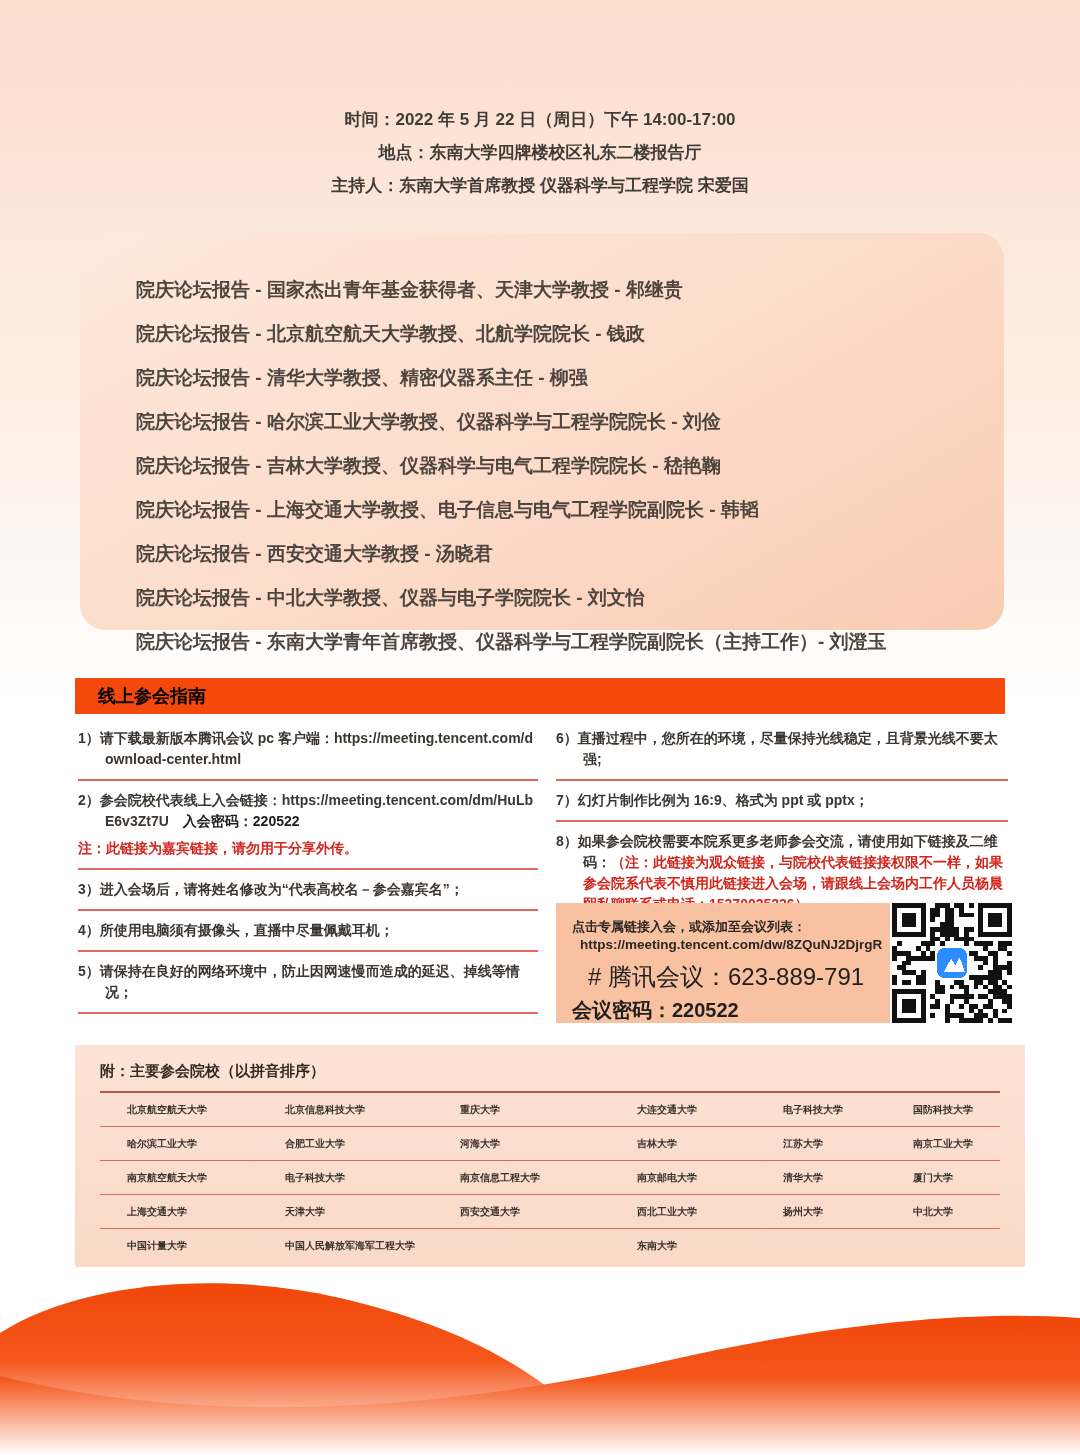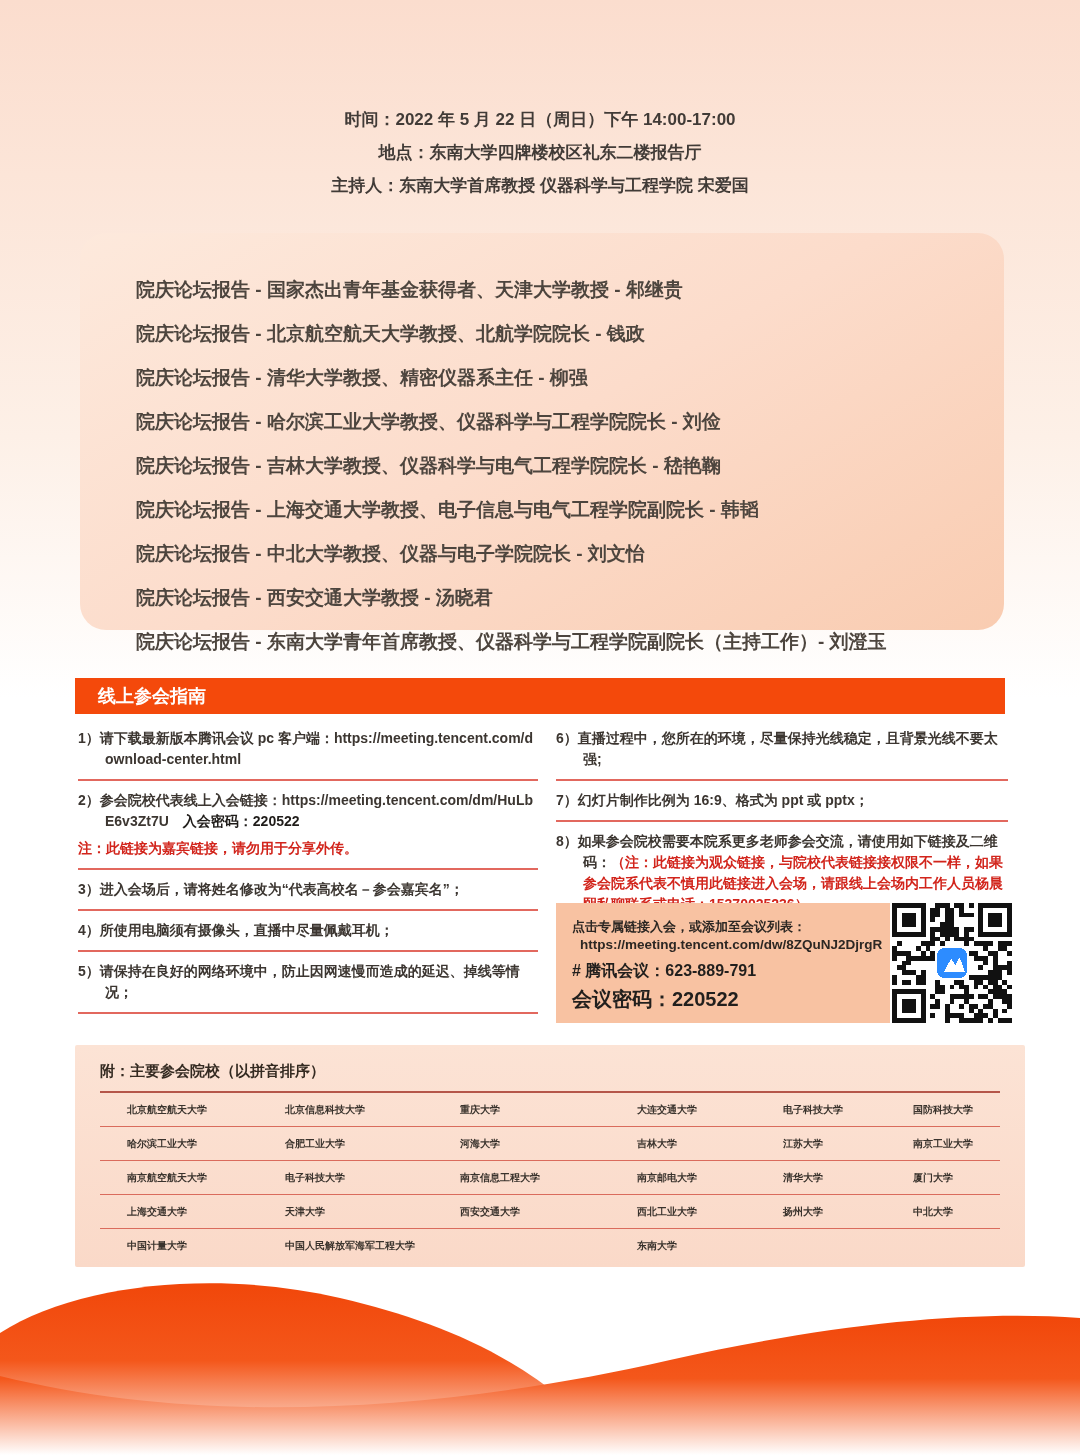--- a/index.html
+++ b/index.html
@@ -12,36 +12,36 @@
   .event-info{position:absolute;top:103px;left:0;width:100%;text-align:center;
     font-size:17px;font-weight:700;color:#413b37;line-height:33px;}
   
   .forum-card{position:absolute;left:80px;top:233px;width:924px;height:397px;border-radius:26px;
     background:linear-gradient(150deg,#fde9dc 0%,#fcdccb 50%,#f9ccb1 100%);
     box-sizing:border-box;padding:26px 30px 26px 56px;
     display:flex;flex-direction:column;justify-content:space-between;}
   .forum-item{font-size:19px;font-weight:700;color:#4d453e;white-space:nowrap;margin-top:18px;}
   
   .guide-banner{position:absolute;left:75px;top:678px;width:930px;height:36px;background:#f4490b;
-    color:#ffffff;font-size:18px;font-weight:700;line-height:36px;padding-left:23px;box-sizing:border-box;}
+    color:#000000;font-size:18px;font-weight:700;line-height:36px;padding-left:23px;box-sizing:border-box;}
   
   .guide-col{position:absolute;top:728px;font-size:14px;font-weight:600;color:#3c3631;line-height:21px;}
   .guide-col.left{left:78px;width:460px;}
   .guide-col.right{left:556px;width:452px;}
   .guide-item p{margin:0;padding-left:27px;text-indent:-27px;word-break:break-all;}
   .seg-bold{font-weight:800;color:#1f1c19;}
   .seg-red{color:#d2251c;font-weight:700;}
   .guide-note{color:#d2251c;margin:6px 0 0;font-weight:700;}
   .divider{border:none;border-top:2px solid #e2685e;margin:9px 0;}
   
   .meeting-box{position:absolute;left:556px;top:903px;width:390px;height:120px;background:#f8c2a2;
     box-sizing:border-box;padding:15px 16px;color:#2c2723;}
   .meeting-box .hint{font-size:13px;font-weight:700;margin:0;}
   .meeting-box .link{font-size:13.5px;font-weight:600;margin:1px 8px 0;}
-  .meeting-box .mid{font-size:16px;font-weight:700;color:#211f1d;margin:9px 0 0;}
+  .meeting-box .mid{font-size:24px;font-weight:400;color:#211f1d;margin:9px 16px 0;}
   .meeting-box .pwd{font-size:20px;font-weight:800;color:#211f1d;margin:4px 0 0;}
   .qr-box{position:absolute;left:890px;top:901px;width:124px;height:124px;background:#ffffff;}
   .qr-box svg{display:block;width:120px;height:120px;margin:2px;}
   
   .uni-card{position:absolute;left:75px;top:1045px;width:950px;height:222px;border-radius:2px;
     background:linear-gradient(180deg,#fce3d5 0%,#fad9c8 100%);box-sizing:border-box;padding:17px 25px 0;}
   .uni-title{font-size:15px;font-weight:800;color:#342a21;margin:0;}
   .uni-title-divider{border:none;border-top:2px solid #b5564a;margin:10px 0 0;}
   .uni-row{display:grid;grid-template-columns:158px 175px 177px 146px 130px 1fr;align-items:center;
     height:33px;font-size:10px;font-weight:700;color:#3a332d;white-space:nowrap;margin-left:27px;}
@@ -60,22 +60,22 @@
 </div>
 
 <div class="forum-card">
 
 <div class="forum-item">院庆论坛报告 - 国家杰出青年基金获得者、天津大学教授 - 邾继贵</div>
     <div class="forum-item">院庆论坛报告 - 北京航空航天大学教授、北航学院院长 - 钱政</div>
     <div class="forum-item">院庆论坛报告 - 清华大学教授、精密仪器系主任 - 柳强</div>
     <div class="forum-item">院庆论坛报告 - 哈尔滨工业大学教授、仪器科学与工程学院院长 - 刘俭</div>
     <div class="forum-item">院庆论坛报告 - 吉林大学教授、仪器科学与电气工程学院院长 - 嵇艳鞠</div>
     <div class="forum-item">院庆论坛报告 - 上海交通大学教授、电子信息与电气工程学院副院长 - 韩韬</div>
+    <div class="forum-item">院庆论坛报告 - 西安交通大学教授 - 汤晓君</div>
     <div class="forum-item">院庆论坛报告 - 中北大学教授、仪器与电子学院院长 - 刘文怡</div>
-    <div class="forum-item">院庆论坛报告 - 西安交通大学教授 - 汤晓君</div>
     <div class="forum-item">院庆论坛报告 - 东南大学青年首席教授、仪器科学与工程学院副院长（主持工作）- 刘澄玉</div>
   </div>
 
 <div class="guide-banner">
   <span>线上参会指南</span>
 </div>
 
 <div class="guide-col left">
     <div class="guide-item">
       <p><span>1）请下载最新版本腾讯会议 pc 客户端：https://meeting.tencent.com/download-center.html</span></p>

